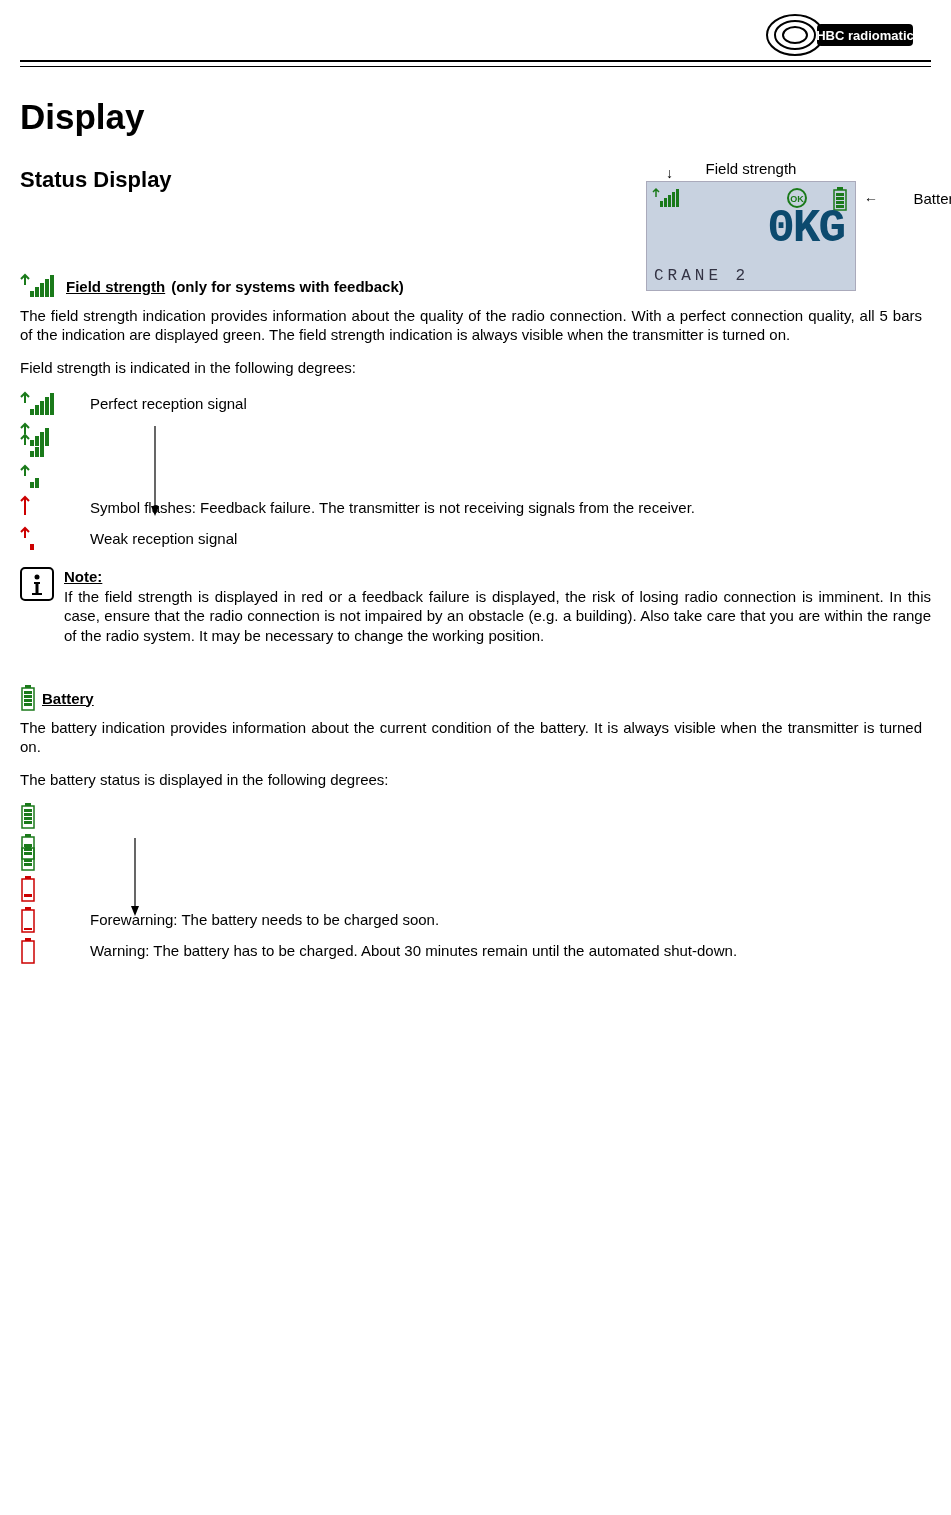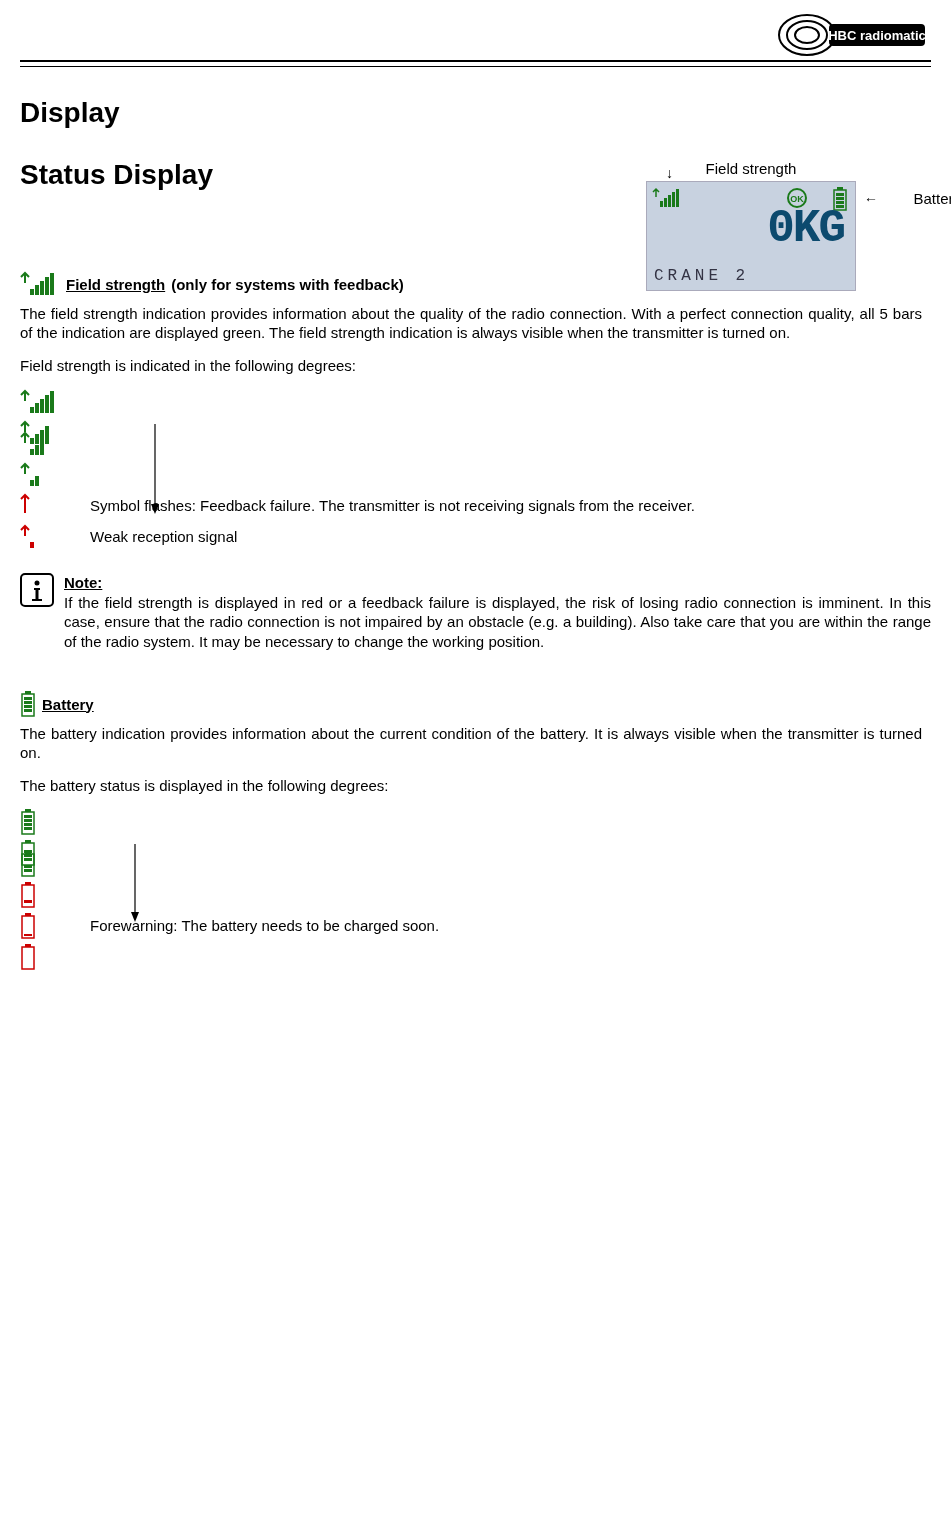--- a/index.html
+++ b/index.html
@@ -16,30 +16,30 @@
     margin-bottom: 4px;
     height: 40px;
     position: relative;
   }
   .header-bar2 {
     border-bottom: 1px solid #000;
     margin-bottom: 30px;
   }
   .logo {
     position: absolute;
-    right: 4px;
+    right: 16px;
     top: -8px;
   }
   h1.display {
-    font-size: 28px;
+    font-size: 35px;
     font-weight: bold;
     margin: 0 0 30px 0;
   }
   h2.status {
-    font-size: 28px;
+    font-size: 22px;
     font-weight: bold;
     margin: 0 0 20px 0;
   }
   .lcd-wrap {
     position: absolute;
     right: 60px;
     top: 160px;
     width: 280px;
   }
   .lcd-label-top {
@@ -110,21 +110,21 @@
   }
   .degrees-row .text-cell {
     flex: 1;
     text-align: justify;
     line-height: 1.25;
     padding-top: 4px;
   }
   .note-box {
     display: flex;
     gap: 10px;
-    margin-top: 20px;
+    margin-top: 12px;
   }
   .note-icon {
     flex-shrink: 0;
   }
   .note-body {
     flex: 1;
     text-align: justify;
     line-height: 1.3;
   }
   .note-body .nt { font-weight: bold; text-decoration: underline; }
@@ -211,20 +211,21 @@
     <div class="icon-cell">
       <svg width="40" height="26">
           <path d="M5 2 L5 12 M1 6 L5 2 L9 6" stroke="#1a7a1a" stroke-width="2" fill="none"></path>
           <rect x="10" y="18" width="4" height="6" fill="#1a7a1a"></rect>
           <rect x="15" y="14" width="4" height="10" fill="#1a7a1a"></rect>
           <rect x="20" y="10" width="4" height="14" fill="#1a7a1a"></rect>
           <rect x="25" y="6" width="4" height="18" fill="#1a7a1a"></rect>
           <rect x="30" y="2" width="4" height="22" fill="#1a7a1a"></rect>
         </svg>
     </div>
+    <div class="text-cell">Perfect reception signal</div>
   </div>
   <div class="degrees-row">
     <div class="icon-cell">
       <svg width="40" height="26">
           <path d="M5 2 L5 12 M1 6 L5 2 L9 6" stroke="#1a7a1a" stroke-width="2" fill="none"></path>
           <rect x="10" y="18" width="4" height="6" fill="#1a7a1a"></rect>
           <rect x="15" y="14" width="4" height="10" fill="#1a7a1a"></rect>
           <rect x="20" y="10" width="4" height="14" fill="#1a7a1a"></rect>
           <rect x="25" y="6" width="4" height="18" fill="#1a7a1a"></rect>
         </svg>
@@ -370,14 +371,15 @@
     </div>
     <div class="text-cell">Forewarning: The battery needs to be charged soon.</div>
   </div>
   <div class="degrees-row">
     <div class="icon-cell">
       <svg width="16" height="26">
           <rect x="5" y="0" width="6" height="3" fill="#c00"></rect>
           <rect x="2" y="3" width="12" height="22" fill="none" stroke="#c00" stroke-width="1.5"></rect>
         </svg>
     </div>
+    <div class="text-cell">Warning: The battery has to be charged. About 30 minutes remain until the automated shut-down.</div>
   </div>
 </div>
 
 </body></html>

